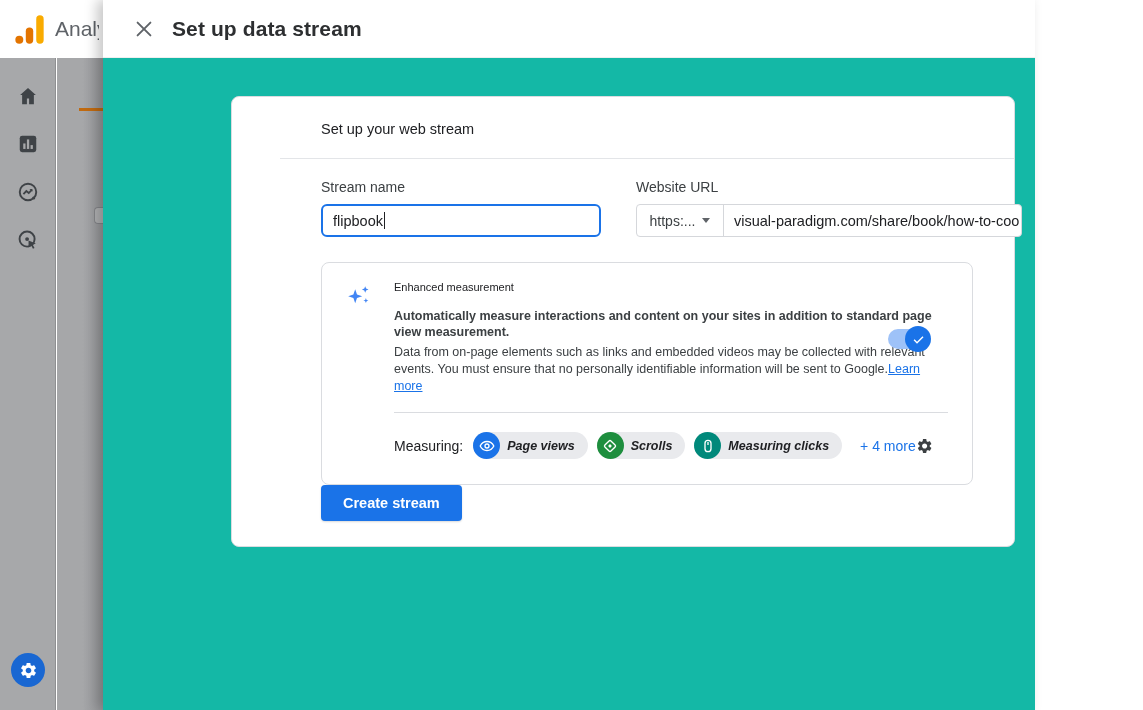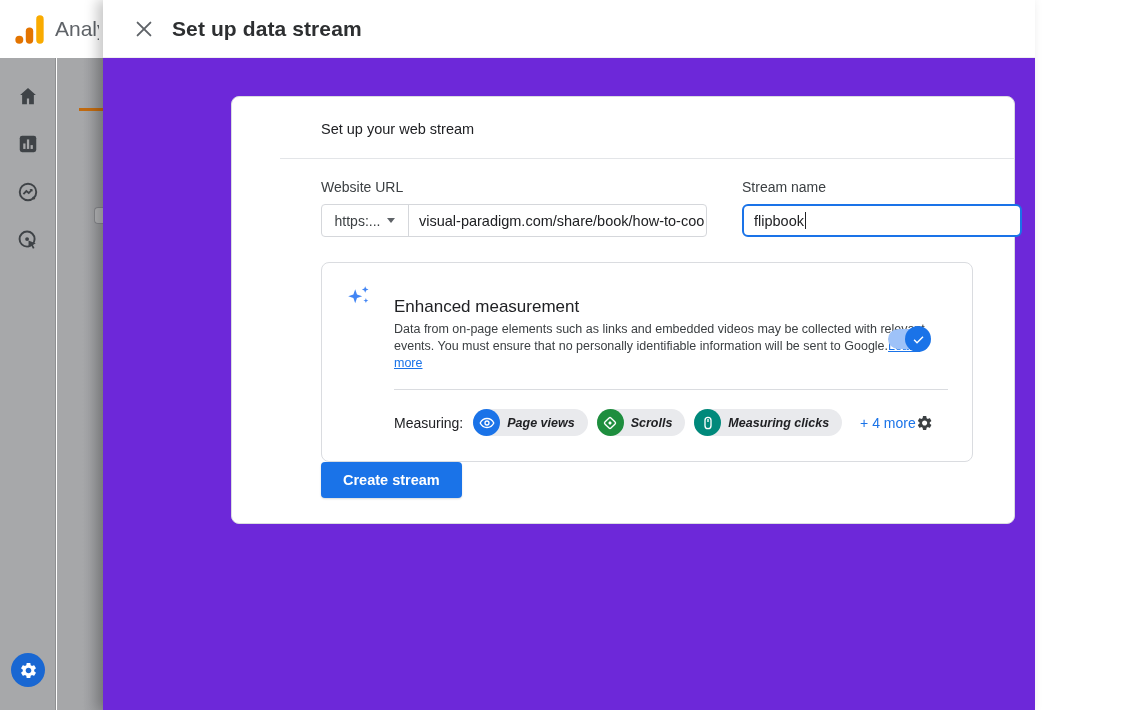--- a/index.html
+++ b/index.html
@@ -13,42 +13,42 @@
 
   .rail { position:absolute; left:0; top:58px; width:56px; height:652px; background:#a7a8aa; border-right:1px solid #8f9092; display:flex; flex-direction:column; align-items:center; padding-top:27px; }
   .rail-icon { width:22px; height:22px; margin-bottom:26px; }
   .admin-circle { position:absolute; left:11px; bottom:23px; width:34px; height:34px; border-radius:50%; background:#1967d2; display:flex; align-items:center; justify-content:center; }
 
   .dim-strip { position:absolute; left:57px; top:58px; width:46px; height:652px; background:linear-gradient(to right,#a6a7a9 55%, #96979a 100%); }
   .tab-underline-sliver { position:absolute; top:50px; left:22px; right:0; height:3px; background:#c06a10; }
   .search-sliver { position:absolute; top:149px; right:0; width:9px; height:17px; background:#b0b1b3; border:1px solid #85868a; border-right:none; border-radius:4px 0 0 4px; }
 
   
-  .overlay-panel { position:absolute; left:103px; top:0; width:932px; height:710px; background:#6d28d9; box-shadow:-6px 0 12px rgba(0,0,0,0.22); }
+  .overlay-panel { position:absolute; left:103px; top:0; width:932px; height:710px; background:#14b8a6; box-shadow:-6px 0 12px rgba(0,0,0,0.22); }
   .panel-header { height:58px; background:#fff; border-bottom:1px solid #efefef; display:flex; align-items:center; padding-left:30px; }
   .close-x { width:22px; height:22px; cursor:pointer; flex:none; }
   .panel-title { font-size:21px; font-weight:600; color:#2d2f31; margin-left:17px; letter-spacing:0.1px; }
 
   .card { margin:38px 0 0 128px; width:784px; background:#fff; border:1px solid #dadce0; border-radius:8px;padding-left:48px; }
   .card-header { padding:24px 41px 21px; border-bottom:1px solid #e3e5e8; font-size:14.5px; color:#202124; }
   .card-content { padding:20px 41px 25px; }
 
   .fields-row { display:flex; gap:35px; }
   .field-label { font-size:14px; color:#3c4043; margin-bottom:9px; }
   .url-group { width:386px; height:33px; border:1px solid #d5d7db; border-radius:4px; display:flex; align-items:stretch; overflow:hidden; background:#fff; }
   .proto-seg { width:87px; flex:none; display:flex; align-items:center; justify-content:center; gap:7px; font-size:14px; color:#3c4043; cursor:pointer; border-right:1px solid #d5d7db; }
   .caret-down { width:0; height:0; border-left:4.5px solid transparent; border-right:4.5px solid transparent; border-top:5px solid #5f6368; }
   .url-value { flex:1; display:flex; align-items:center; padding:0 10px; font-size:14.5px; color:#202124; white-space:nowrap; overflow:hidden; }
   .stream-input { width:280px; height:33px; border:2px solid #1a73e8; border-radius:6px; display:flex; align-items:center; padding:0 10px; font-size:14.5px; color:#202124; background:#fff; }
   .text-caret { display:inline-block; width:0; border-left:1.5px solid #202124; height:17px; margin-left:1px; }
 
   .em-box { margin-top:25px; border:1px solid #dadce0; border-radius:8px; padding:18px 24px 25px; position:relative; display:flex; }
   .em-icon-col { width:24px; flex:none; margin-right:24px; padding-top:2px; }
   .em-content { flex:1; min-width:0; }
-  .em-title { font-size:17px; color:#202124;margin-top:16px; }
+  .em-title { font-size:11px; color:#202124; }
   .em-desc-bold { margin-top:16px; width:548px; font-size:12.5px; font-weight:700; color:#3c4043; line-height:15.5px; }
   .em-desc-reg { width:548px; font-size:12.5px; color:#3c4043; line-height:17px; margin-top:4px; }
   .learn-link { color:#1a73e8; text-decoration:underline; cursor:pointer; }
   .em-toggle { position:absolute; right:44px; top:66px; width:40px; height:20px; border-radius:10px; background:#9ec2f8; cursor:pointer; }
   .toggle-thumb { position:absolute; right:-3px; top:-3px; width:26px; height:26px; border-radius:50%; background:#1a73e8; display:flex; align-items:center; justify-content:center; }
   .em-divider { border-top:1px solid #dadce0; margin-top:17px; }
   .measuring-row { margin-top:19px; display:flex; align-items:center; }
   .measuring-label { font-size:14px; color:#202124; margin-right:10px; }
   .chip { display:inline-flex; align-items:center; background:#e9eaed; border-radius:14px; height:27px; padding-right:13px; margin-right:9px;font-style:italic; }
   .chip-circle { width:27px; height:27px; border-radius:50%; display:flex; align-items:center; justify-content:center; flex:none; margin-right:7px; }
@@ -114,50 +114,51 @@
     </svg>
     <div class="panel-title">Set up data stream</div>
   </div>
 
   <div class="card">
     <div class="card-header">Set up your web stream</div>
     <div class="card-content">
 
       <div class="fields-row">
         <div>
+          <div class="field-label">Stream name</div>
+          <div class="stream-input">
+            <span>flipbook</span>
+              <span class="text-caret"></span>
+          </div>
+        </div>
+        <div>
           <div class="field-label">Website URL</div>
           <div class="url-group">
             <div class="proto-seg">
               <span>https:...</span>
               <span class="caret-down"></span>
             </div>
             <div class="url-value">
               <span>visual-paradigm.com/share/book/how-to-coo</span>
             </div>
           </div>
         </div>
-        <div>
-          <div class="field-label">Stream name</div>
-          <div class="stream-input">
-            <span>flipbook</span>
-              <span class="text-caret"></span>
-          </div>
-        </div>
       </div>
 
       <div class="em-box">
         <div class="em-icon-col">
           <svg width="26" height="26" viewBox="0 0 26 26">
             <path d="M9.2 6.2 11 11.4l5.2 1.8-5.2 1.8-1.8 5.2-1.8-5.2-5.2-1.8 5.2-1.8z" fill="#4285f4"></path>
             <path d="M19.2 3.2 20.1 5.6 22.5 6.5 20.1 7.4 19.2 9.8 18.3 7.4 15.9 6.5 18.3 5.6z" fill="#4285f4"></path>
             <path d="M19.9 15.1 20.6 16.9 22.4 17.6 20.6 18.3 19.9 20.1 19.2 18.3 17.4 17.6 19.2 16.9z" fill="#4285f4"></path>
           </svg>
         </div>
         <div class="em-content">
           <div class="em-title">Enhanced measurement</div>
+          <div class="em-desc-bold">Automatically measure interactions and content on your sites in addition to standard page view measurement.</div>
           <div class="em-desc-reg"><span>Data from on-page elements such as links and embedded videos may be collected with relevant events. You must ensure that no personally identifiable information will be sent to Google.</span><span class="learn-link">Learn more</span></div>
           <div class="em-divider"></div>
           <div class="measuring-row">
             <span class="measuring-label">Measuring:</span>
             <span class="chip">
               <span class="chip-circle chip-blue">
                 <svg width="16" height="16" viewBox="0 0 24 24">
                   <path d="M12 5.2C6.8 5.2 3 9.5 1.8 12 3 14.5 6.8 18.8 12 18.8S21 14.5 22.2 12C21 9.5 17.2 5.2 12 5.2z" fill="none" stroke="#fff" stroke-width="2"></path>
                   <circle cx="12" cy="12" r="3" fill="none" stroke="#fff" stroke-width="2"></circle>
                 </svg>

